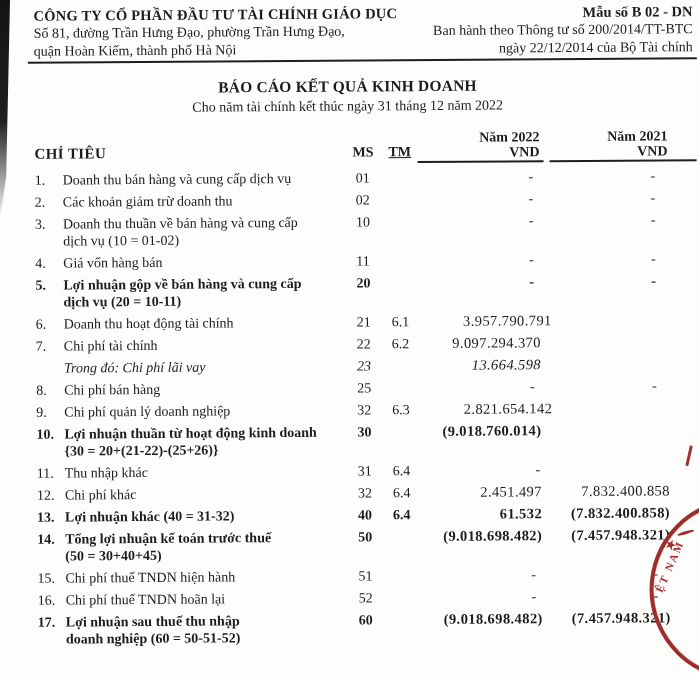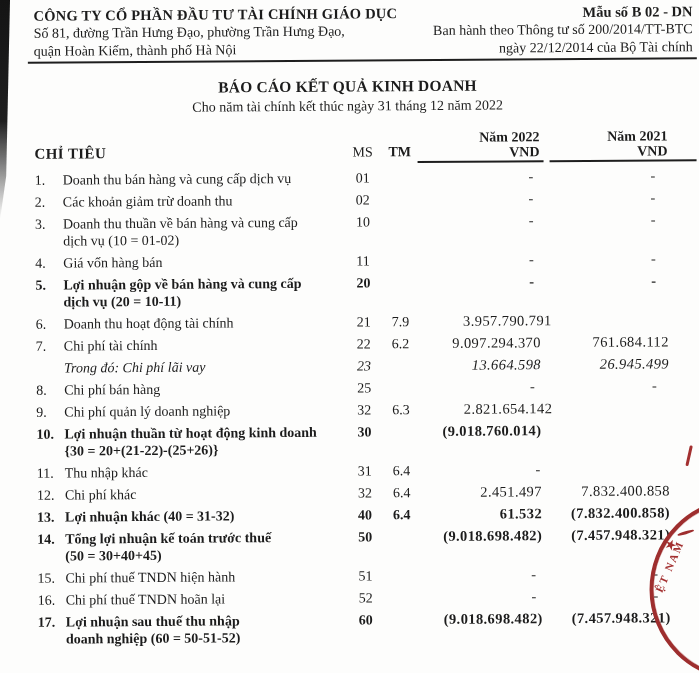--- a/index.html
+++ b/index.html
@@ -29,22 +29,22 @@
   .hdr-right .form-no{font-weight:bold;font-size:14.5px;}
   .rule{position:absolute;left:30px;right:0;top:62px;height:2px;background:#1e1e1e;}
   
   .title-block{position:absolute;left:0;right:0;top:80px;text-align:center;}
   .title{font-weight:bold;font-size:15.5px;letter-spacing:0.2px;}
   .subtitle{font-size:14px;margin-top:3px;}
   
   .table{position:absolute;left:36px;top:131px;width:633px;}
   .thead{display:flex;align-items:flex-end;height:32px;margin-bottom:9px;font-size:14px;}
   .h-label{width:318px;font-weight:bold;font-size:15px;letter-spacing:0.4px;}
-  .h-ms{width:36px;font-weight:normal;}
-  .h-tm{width:34px;font-weight:bold;}
+  .h-ms{width:36px;font-weight:bold;}
+  .h-tm{width:34px;font-weight:bold;text-decoration:underline;}
   .h-y22,.h-y21{text-align:right;font-weight:bold;line-height:15px;position:relative;}
   .h-y22{width:117px;}
   .h-y21{width:128px;}
   .h-y22::after{content:"";position:absolute;left:-5px;right:-4px;bottom:-3px;height:2px;background:#1e1e1e;}
   .h-y21::after{content:"";position:absolute;left:10px;right:-29px;bottom:-3px;height:2px;background:#1e1e1e;}
   .trow{display:flex;align-items:flex-start;margin-bottom:5px;font-size:14px;line-height:17px;}
   .trow.bold{font-weight:bold;}
   .trow.italic{font-style:italic;}
   .c-no{width:28px;flex:none;}
   .c-label{width:290px;flex:none;white-space:pre-line;padding-right:6px;box-sizing:border-box;}
@@ -159,38 +159,36 @@
 dịch vụ (20 = 10-11)</div>
           <div class="c-ms">20</div>
           <div class="c-tm"></div>
           <div class="c-y22 dash">-</div>
           <div class="c-y21 dash">-</div>
         </div>
         <div class="trow">
           <div class="c-no">6.</div>
           <div class="c-label">Doanh thu hoạt động tài chính</div>
           <div class="c-ms">21</div>
-          <div class="c-tm">7.9</div>
+          <div class="c-tm">6.1</div>
           <div class="c-y21">3.957.790.791</div>
         </div>
         <div class="trow">
           <div class="c-no">7.</div>
           <div class="c-label">Chi phí tài chính</div>
           <div class="c-ms">22</div>
           <div class="c-tm">6.2</div>
           <div class="c-y22">9.097.294.370</div>
-          <div class="c-y21">761.684.112</div>
         </div>
         <div class="trow italic">
           <div class="c-no"></div>
           <div class="c-label">Trong đó: Chi phí lãi vay</div>
           <div class="c-ms">23</div>
           <div class="c-tm"></div>
           <div class="c-y22">13.664.598</div>
-          <div class="c-y21">26.945.499</div>
         </div>
         <div class="trow">
           <div class="c-no">8.</div>
           <div class="c-label">Chi phí bán hàng</div>
           <div class="c-ms">25</div>
           <div class="c-tm"></div>
           <div class="c-y22 dash">-</div>
           <div class="c-y21 dash">-</div>
         </div>
         <div class="trow">

